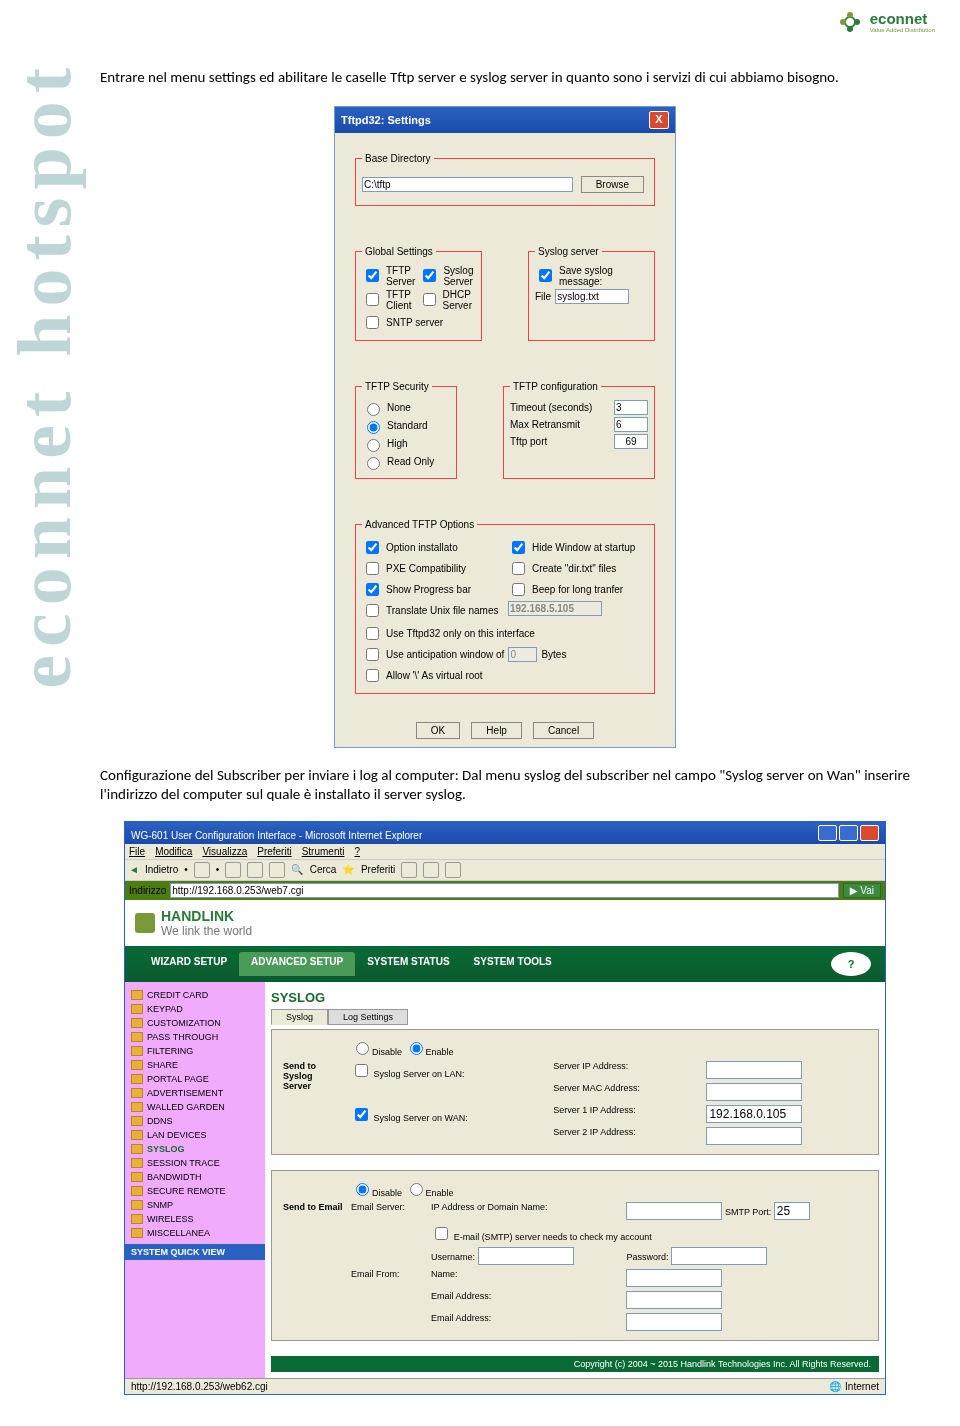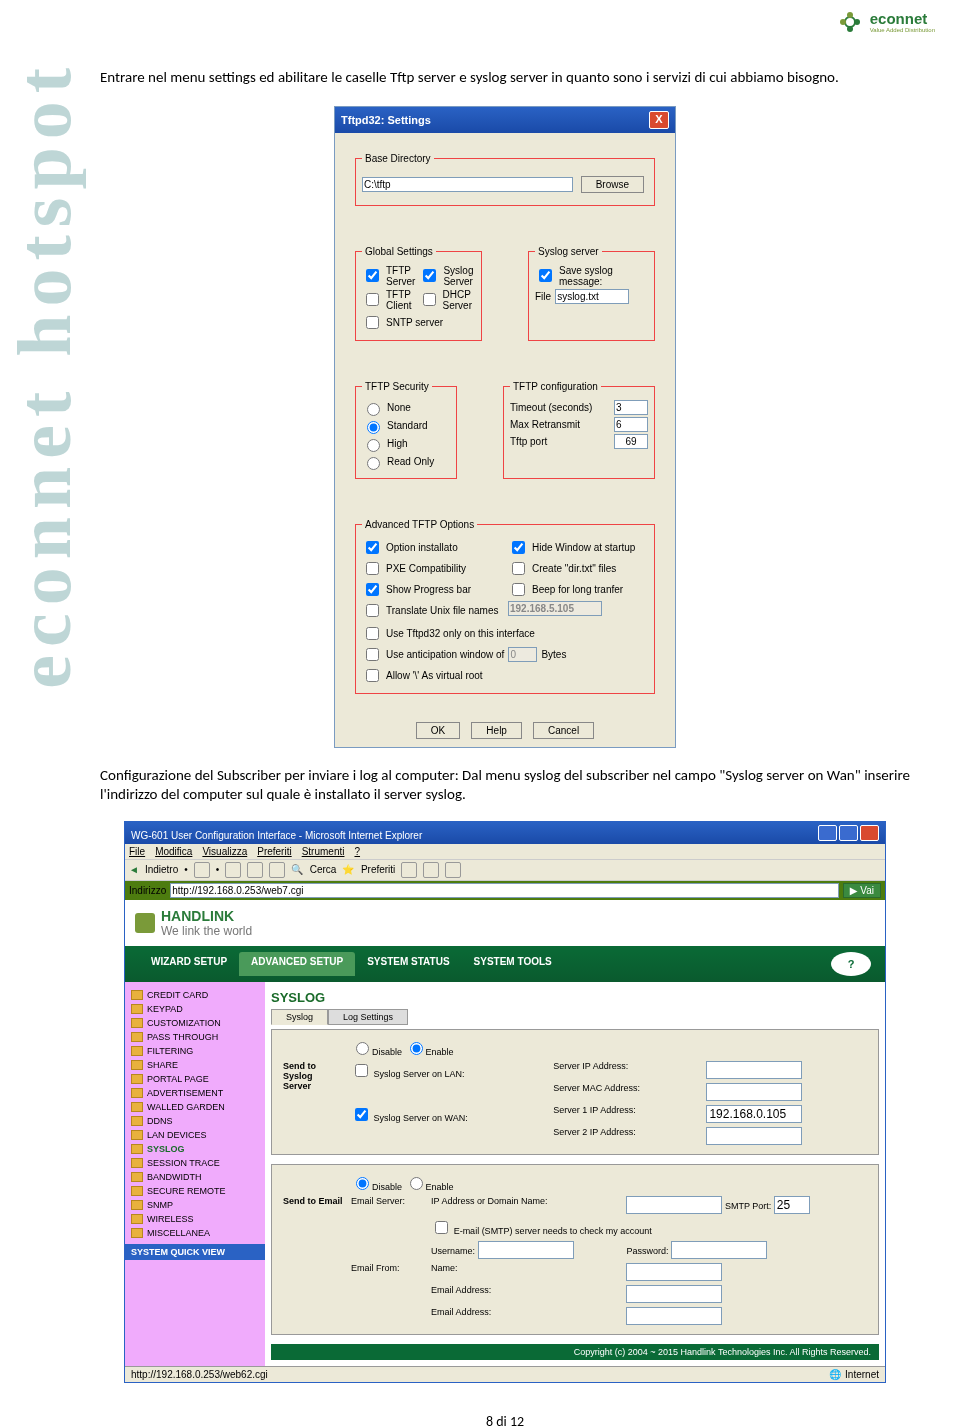--- a/index.html
+++ b/index.html
@@ -45,21 +45,21 @@
   .leftnav{width:140px;background:#f0abfc;padding:6px 0}
   .leftnav .item{padding:2px 6px;font-size:9px;color:#000;display:flex;align-items:center;gap:4px}
   .leftnav .item.sel{color:#1a6b2a;font-weight:bold}
   .folder{width:10px;height:8px;background:#e8b13d;border:1px solid #b8861d;display:inline-block}
   .quickview{background:#2a62c4;color:#fff;font-size:9px;font-weight:bold;padding:3px 6px;margin-top:4px}
   .main{flex:1;background:#fff;padding:6px;font-size:10px}
   .main h2{color:#1a6b2a;font-size:13px;margin:2px 0 4px 0;font-weight:bold}
   .tabset{display:flex;font-size:9px;margin-bottom:4px}
   .tabset span{padding:2px 14px;border:1px solid #999;background:#ddd}
   .tabset span.active{background:#ece9d8;border-bottom:1px solid #ece9d8}
-  .panel{border:1px solid #999;padding:6px;background:#ece9d8;margin-bottom:9px}
+  .panel{border:1px solid #999;padding:6px;background:#ece9d8;margin-bottom:15px}
   .panel table{font-size:9px;width:100%}
   .panel td{padding:1px 3px;vertical-align:top}
   .panel input[type=text]{font-size:12px;width:90px;border:1px solid #7f9db9}
   .copyright{background:#0a6a36;color:#fff;font-size:9px;padding:3px 8px;text-align:right}
   .status{background:#ece9d8;font-size:10px;padding:2px 6px;display:flex;justify-content:space-between;border-top:1px solid #999}
   .pagenum{text-align:center;font-size:14px;margin-top:30px}
   .help-ico{width:16px;height:16px;border-radius:50%;background:#fff;color:#0a6a36;font-weight:bold;text-align:center;line-height:16px;font-size:11px;margin-left:auto}
 </style>
 </head>
 <body>

